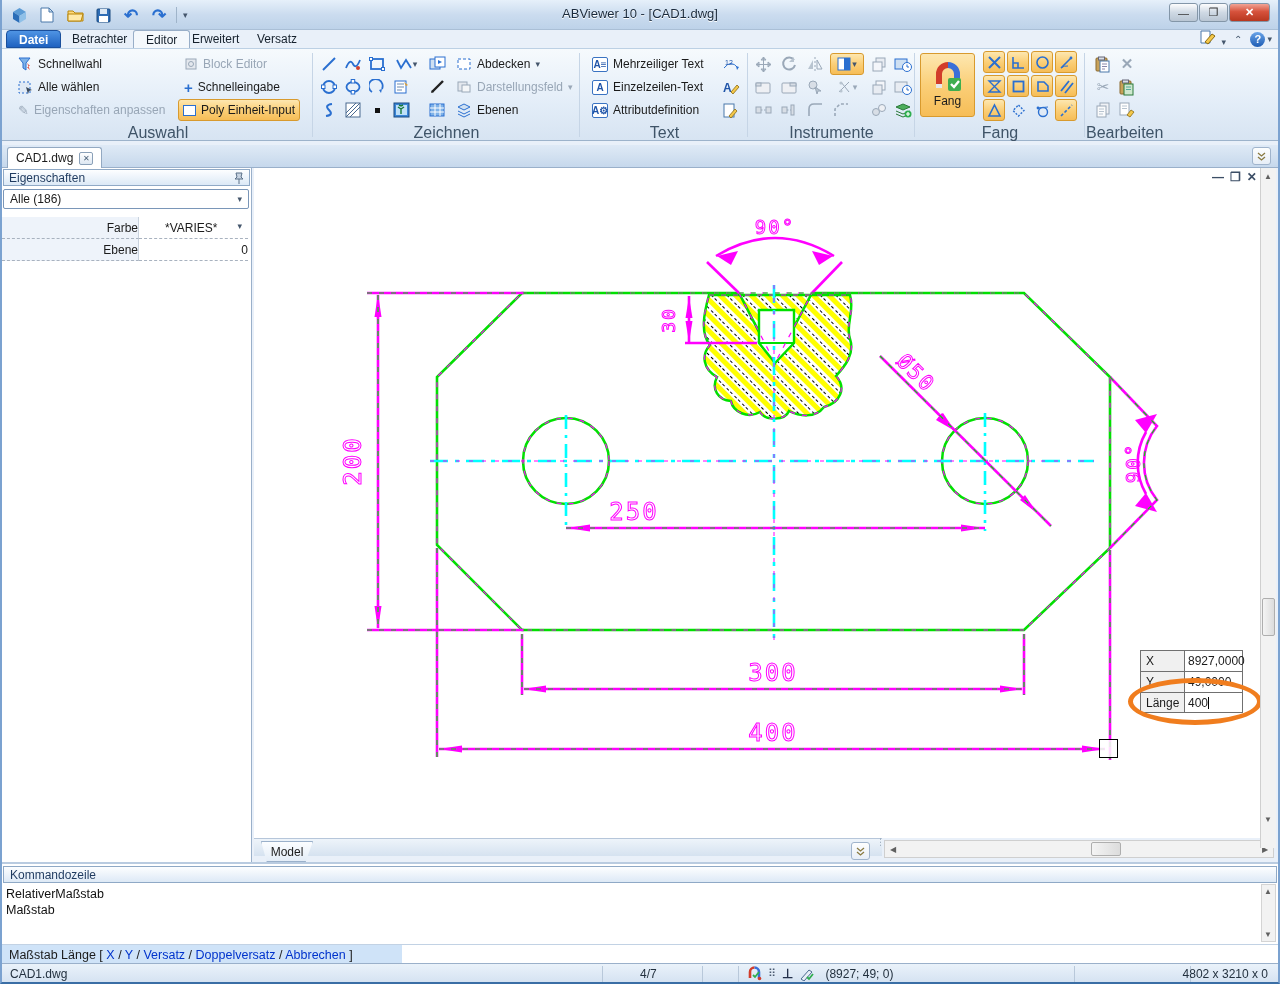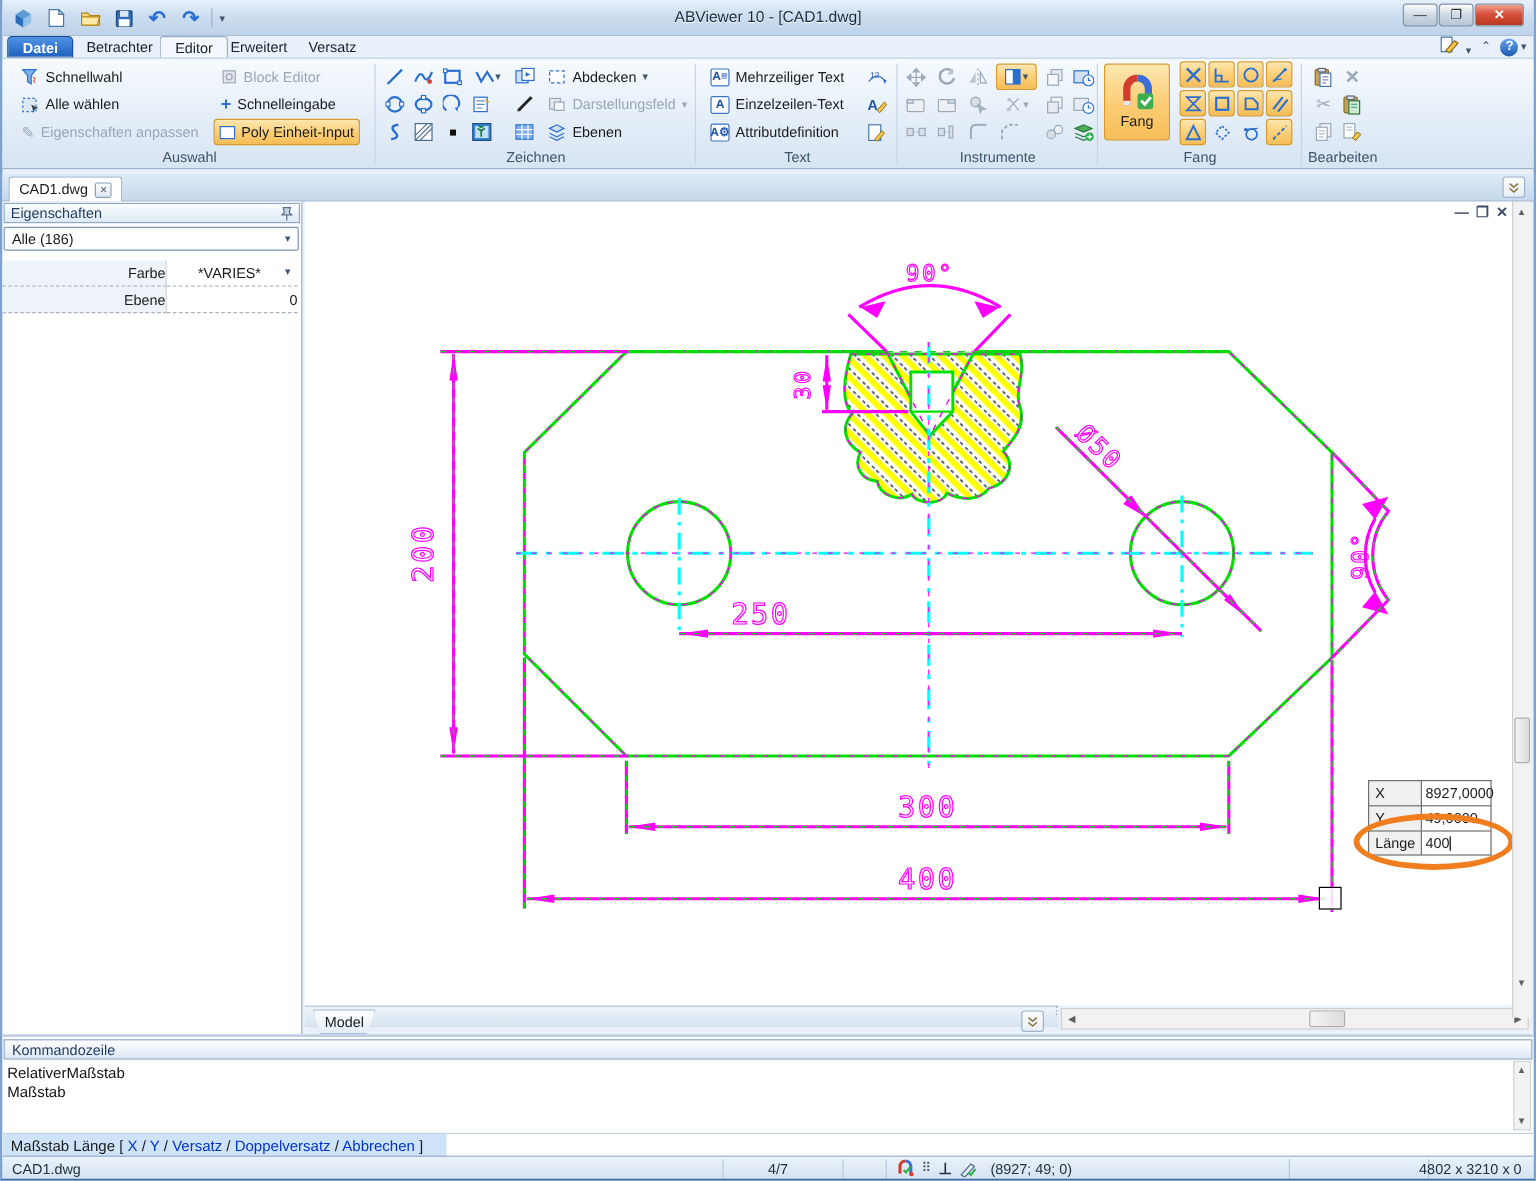--- a/index.html
+++ b/index.html
@@ -25,21 +25,21 @@
   .tabrow { position:absolute; left:0; top:30px; width:100%; height:18px;text-align:right; }
   .rtab { position:absolute; top:0; height:18px; padding:2px 12px 0; font-size:12px; color:#15202c; }
   .rtab.file { background:linear-gradient(#4f94e4,#1f62c0); color:#fff; border-radius:4px 4px 0 0; border:1px solid #1a4f9c; font-weight:bold; }
   .rtab.active { background:#f4f8fc; border:1px solid #98aec8; border-bottom:none; border-radius:3px 3px 0 0; }
   .tabrow-right { position:absolute; right:6px; top:0; display:flex; align-items:center; gap:8px; height:18px; }
 
   
   .ribbon { position:absolute; left:0; top:48px; width:100%; height:93px;
     background:linear-gradient(#f6fafd,#e3edf8 60%,#d7e4f2); border-top:1px solid #bcd0e4; border-bottom:1px solid #9db3cb; }
   .rsep { position:absolute; top:4px; height:84px; width:1px; background:#c6d5e6; }
-  .grouplabel { position:absolute; top:75px; height:16px; text-align:center; font-size:12px; color:#3f5468; }
+  .grouplabel { position:absolute; top:75px; height:16px; text-align:center; font-size:16px; color:#3f5468; }
   .rbtn { position:absolute; height:22px; display:flex; align-items:center; gap:5px; padding:0 4px; border-radius:3px; font-size:12px; white-space:nowrap; }
   .rbtn.dis { color:#98a6b6; }
   .hl { background:linear-gradient(#fde7b0,#fbcf78 50%,#f6bd57); border:1px solid #d89a2e; border-radius:3px; }
   .gi { position:absolute; width:22px; height:22px; display:flex; align-items:center; justify-content:center; border-radius:3px; }
   .gi svg, .rbtn svg { display:block; }
   .dd { font-size:9px; color:#44566c; }
   .blueA { width:16px; height:15px; border:1px solid #3a73c2; background:#fff; color:#1f54a8; font-size:10px; font-weight:bold; display:flex; align-items:center; justify-content:center; border-radius:2px; }
 
   
   .doctabs { position:absolute; left:0; top:145px; width:100%; height:23px;
@@ -83,21 +83,21 @@
   .sarrow { position:absolute; color:#606060; font-size:8px; text-align:center; width:14px; }
   .splitdots { position:absolute; left:874px; top:840px; width:6px; height:18px; color:#8a9cb0; font-size:9px; line-height:5px; text-align:center; }
 
   
   .cmdwrap { position:absolute; left:0; top:862px; width:100%; height:101px; background:#fff; border-top:2px solid #b9cbe0; }
   .cmdhead { position:absolute; left:1px; top:2px; right:1px; height:17px; background:linear-gradient(#fdfeff,#dde9f6);
     border:1px solid #8fa9c6; padding:1px 6px; color:#1f3a5f; }
   .cmdhist { position:absolute; left:4px; top:22px; font-size:12.5px; color:#111; line-height:16px; }
   .cmdscroll { position:absolute; right:2px; top:20px; width:15px; height:58px; background:#f2f2f2; border:1px solid #d4d4d4; }
   .cmdprompt { position:absolute; left:0; top:80px; width:100%; height:21px; background:#fff; border-top:1px solid #c2d2e4; }
-  .promptseg { position:absolute; left:0; top:0; width:370px; height:21px; background:#cfe3f8; padding:3px 0 0 7px; font-size:12.5px; }
+  .promptseg { position:absolute; left:0; top:0; width:400px; height:21px; background:#cfe3f8; padding:3px 0 0 7px; font-size:12.5px; }
   .plink { color:#0033cc; }
 
   
   .statusbar { position:absolute; left:0; top:963px; width:100%; height:21px;
     background:linear-gradient(#eaf2fa,#d3e1f1); border-top:1px solid #9ab0ca; font-size:12px; color:#23313f; }
   .ssep { position:absolute; top:2px; height:16px; width:1px; background:#b8c8da; }
   .sicons { position:absolute; left:745px; top:2px; display:flex; align-items:center; gap:6px; }
 </style>
 </head>
 <body>

